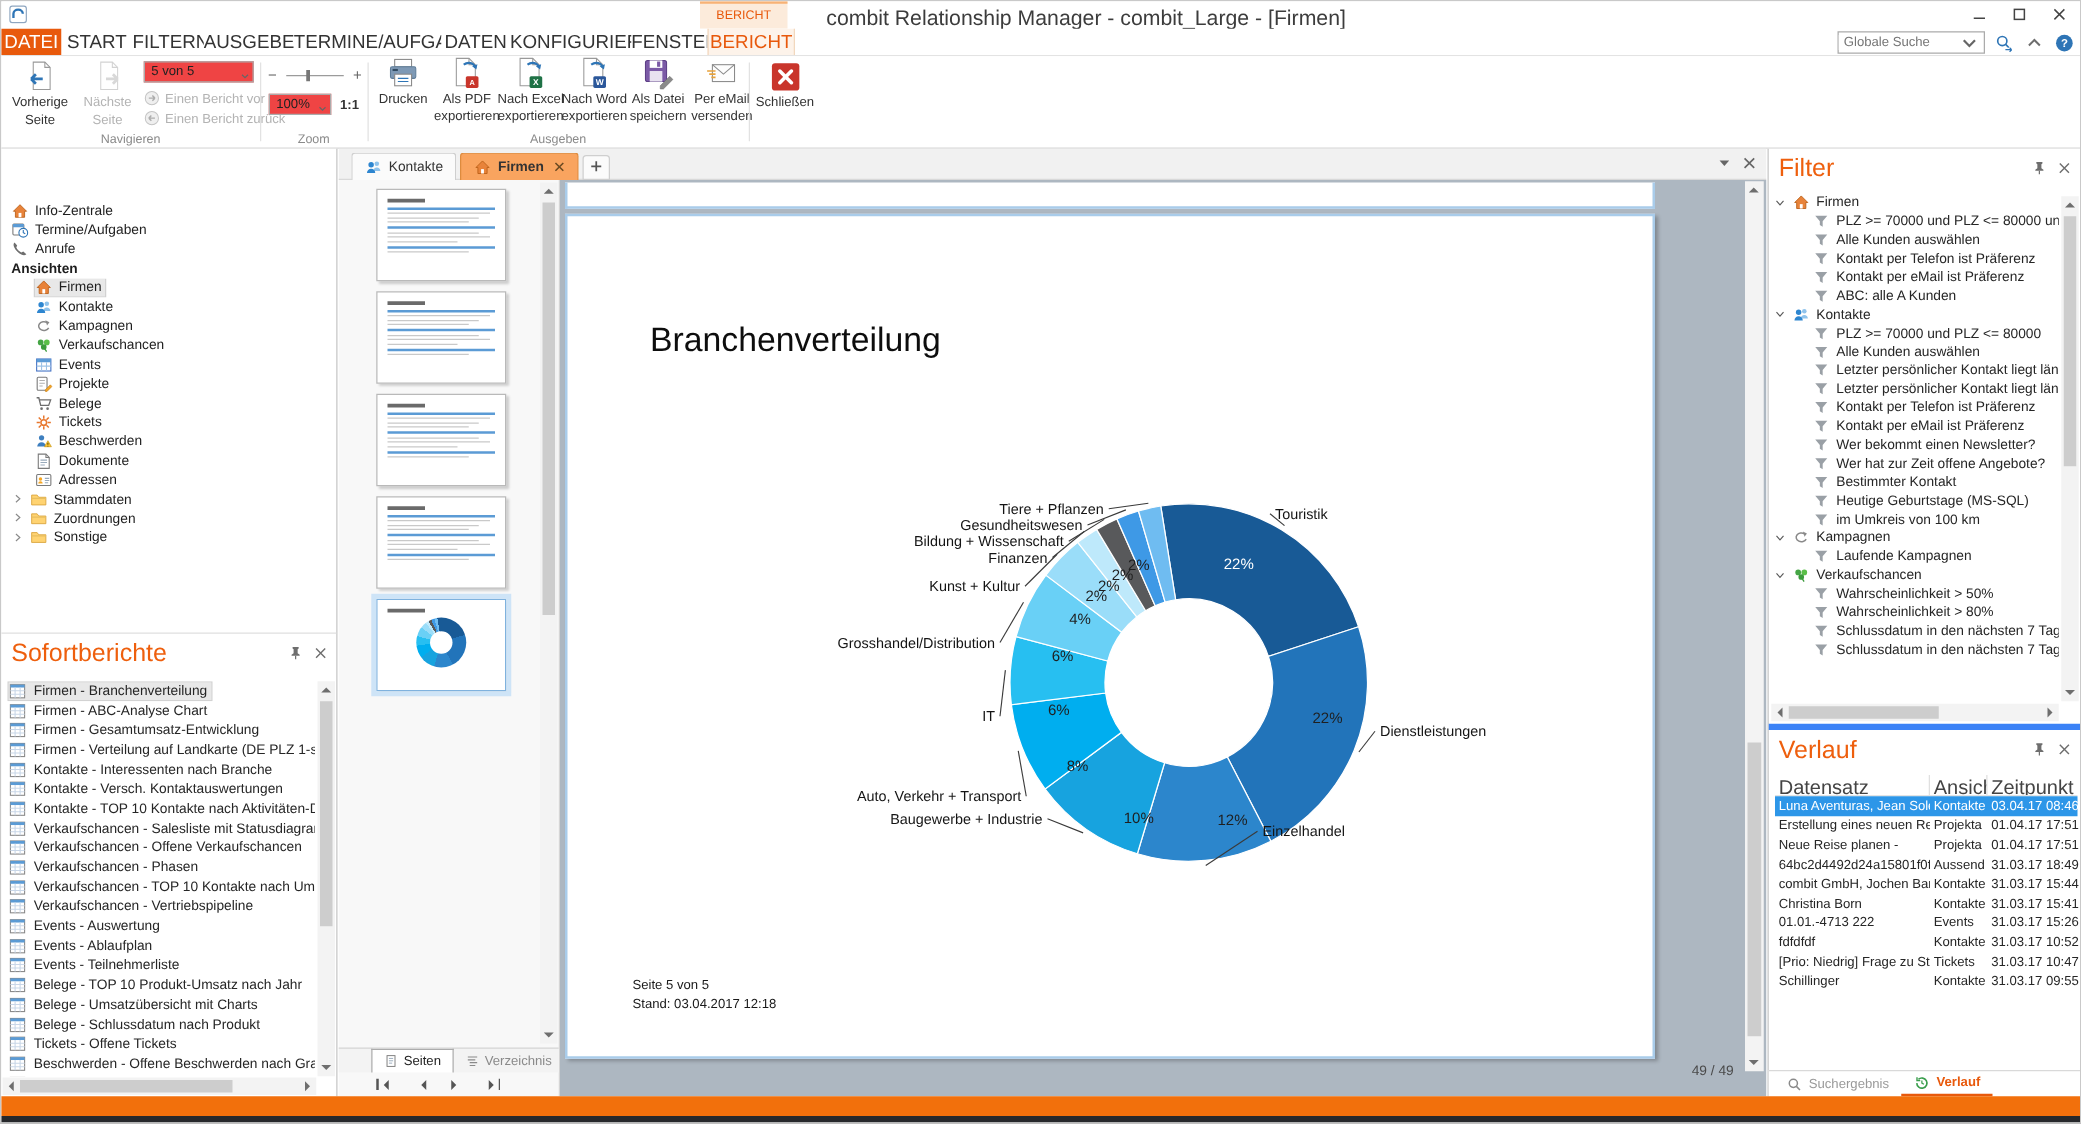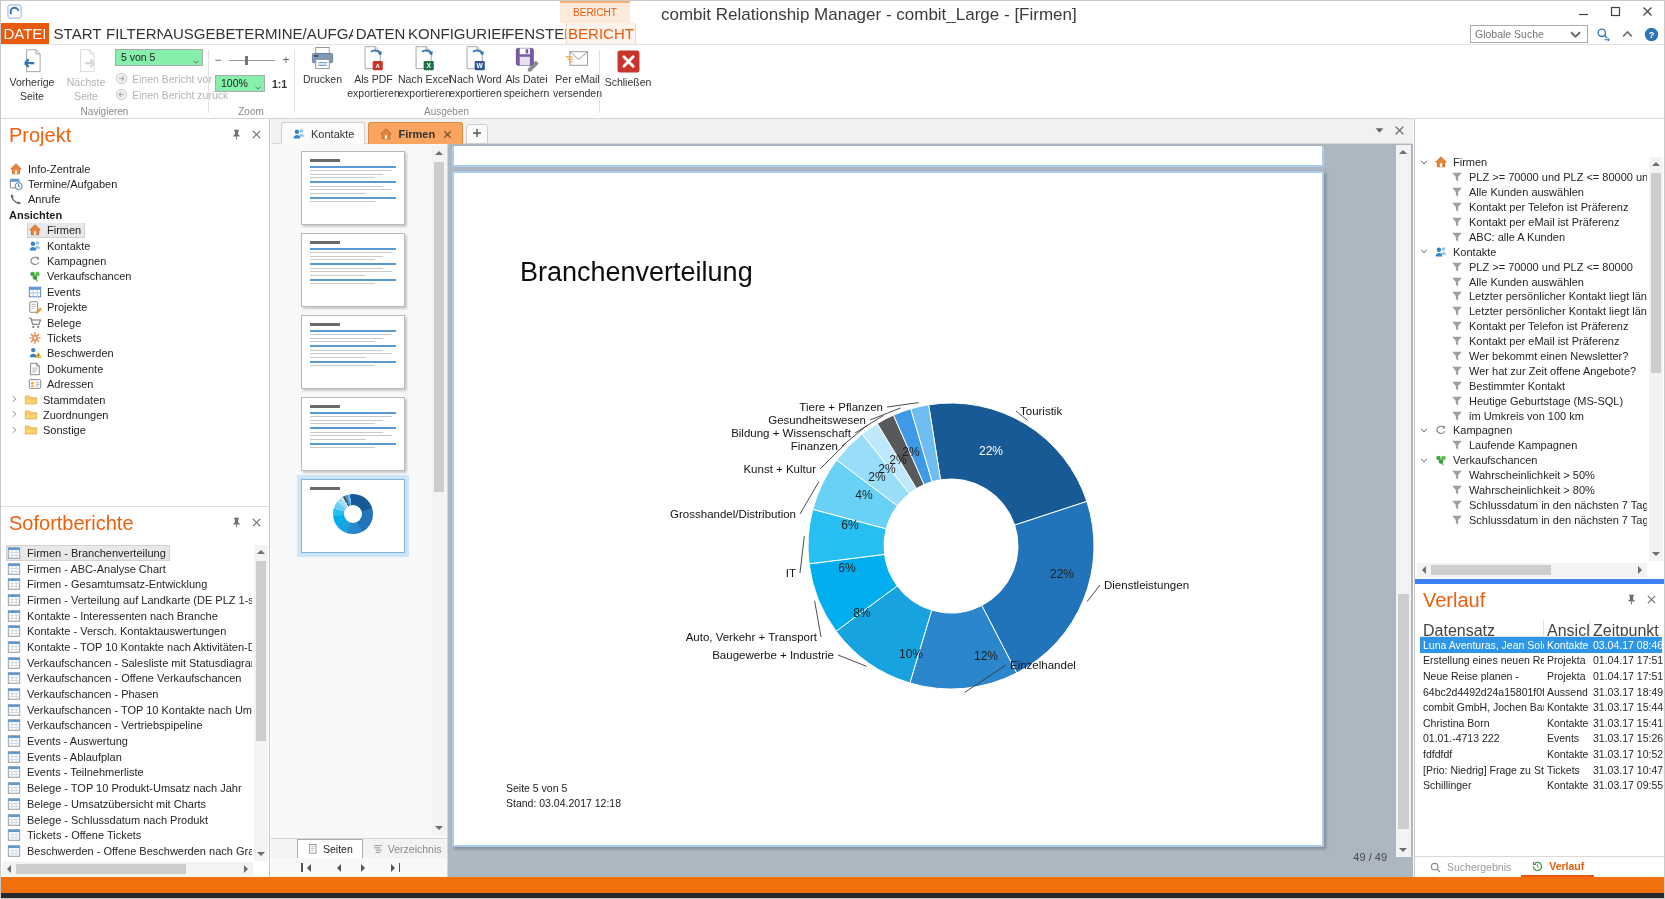--- a/index.html
+++ b/index.html
@@ -32,21 +32,21 @@
 .ribbon{position:absolute;left:0;top:44px;right:0;height:74px;background:#fff;border-bottom:1px solid #D5D5D5}
 .rgroup{position:absolute;top:0;height:100%}
 .glabel{position:absolute;bottom:1px;left:0;right:0;text-align:center;font-size:10px;color:#8A8A8A;white-space:nowrap}
 .gsep{position:absolute;top:5px;bottom:5px;width:1px;background:#E2E2E2}
 .btn-big{position:absolute;top:3px;width:54px;display:flex;flex-direction:column;align-items:center;gap:2px}
 .btn-big .bico{width:27px;height:27px}
 .btn-big .bico svg{width:100%;height:100%}
 .blbl{font-size:10.5px;line-height:11.5px;text-align:center;color:#333;white-space:nowrap}
 .disabled .blbl{color:#B3B3B3}
 .disabled .bico{filter:grayscale(1);opacity:.55}
-.combo{position:absolute;border:1px solid #ABABAB;background:#86efac;height:17px;font-size:10.5px;line-height:15px;padding:0 4px 0 5px;color:#222;white-space:nowrap}
+.combo{position:absolute;border:1px solid #ABABAB;background:#ef4444;height:17px;font-size:10.5px;line-height:15px;padding:0 4px 0 5px;color:#222;white-space:nowrap}
 .combo .caret{position:absolute;right:2px;top:5px;width:8px;height:8px}
 .rlink{position:absolute;display:flex;align-items:center;gap:4px;color:#B3B3B3;font-size:10.5px;white-space:nowrap}
 .rlink .lico{width:13px;height:13px}
 .rlink .lico svg{width:100%;height:100%}
 .zline{position:absolute;display:flex;align-items:center;color:#7A7A7A}
 .ztrack{width:46px;height:1px;background:#9B9B9B;position:relative;margin:0 6px}
 .zthumb{position:absolute;left:16px;top:-4px;width:3px;height:9px;background:#777}
 .ratio{position:absolute;font-size:10.5px;font-weight:bold;color:#333}
 #ausgeben-buttons{position:absolute;left:2px;top:0;display:flex}
 #ausgeben-buttons .btn-big{position:static;width:51px}
@@ -380,32 +380,20 @@
               <rect x="3" y="3" width="26" height="26" rx="3" fill="#C9352B"></rect>
               <path d="M10.5 10.5l11 11M21.5 10.5l-11 11" stroke="#fff" stroke-width="3.4" stroke-linecap="round"></path>
             </svg></span>
         <span class="blbl">Schließen</span>
       </div>
     </div>
   </div>
 
   <div id="left-col">
     <div id="projekt-panel">
-      <div class="panel-head">
-        <span class="panel-title">Projekt</span>
-        <span class="panel-tools">
-          <span class="tool"><svg viewBox="0 0 16 16">
-                <path d="M5 2h6v1.5l-1 .7V8l2 1.5v1H4v-1L6 8V4.2l-1-.7z" fill="#6E6E6E"></path>
-                <path d="M8 10.5V14" stroke="#6E6E6E" stroke-width="1.2"></path>
-              </svg></span>
-          <span class="tool"><svg viewBox="0 0 16 16">
-                <path d="M3.5 3.5l9 9M12.5 3.5l-9 9" stroke="#6E6E6E" stroke-width="1.4"></path>
-              </svg></span>
-        </span>
-      </div>
       <div id="projekt-tree">
           <div class="trow">
             <span class="selwrap">
               <span class="tico"><svg viewBox="0 0 16 16">
                   <path d="M8 2 14 8h-1.8v5.5H3.8V8H2z" fill="#E8833A" stroke="#B95F17" stroke-width=".8"></path>
                   <rect x="6.7" y="9.5" width="2.6" height="4" fill="#fff"></rect>
                 </svg></span>
               <span class="lbl">Info-Zentrale</span>
             </span>
           </div>
@@ -1038,20 +1026,32 @@
         <div class="sb-btn" style="position:absolute;bottom:0">
             <span class="arr down"></span>
           </div>
       </div>
       <div class="record">49 / 49</div>
     </div>
   </div>
 
   <div id="right-col">
     <div id="filter-panel">
+      <div class="panel-head">
+        <span class="panel-title">Filter</span>
+        <span class="panel-tools">
+          <span class="tool"><svg viewBox="0 0 16 16">
+                <path d="M5 2h6v1.5l-1 .7V8l2 1.5v1H4v-1L6 8V4.2l-1-.7z" fill="#6E6E6E"></path>
+                <path d="M8 10.5V14" stroke="#6E6E6E" stroke-width="1.2"></path>
+              </svg></span>
+          <span class="tool"><svg viewBox="0 0 16 16">
+                <path d="M3.5 3.5l9 9M12.5 3.5l-9 9" stroke="#6E6E6E" stroke-width="1.4"></path>
+              </svg></span>
+        </span>
+      </div>
       <div id="filter-tree">
           <div class="frow">
             <span class="expander"><svg viewBox="0 0 16 16">
                 <path d="M3.5 6 8 11l4.5-5" fill="none" stroke="#5A5A5A" stroke-width="1.5"></path>
               </svg></span>
             <span class="tico"><svg viewBox="0 0 16 16">
                 <path d="M8 2 14 8h-1.8v5.5H3.8V8H2z" fill="#E8833A" stroke="#B95F17" stroke-width=".8"></path>
                 <rect x="6.7" y="9.5" width="2.6" height="4" fill="#fff"></rect>
               </svg></span>
             <span class="lbl">Firmen</span>

